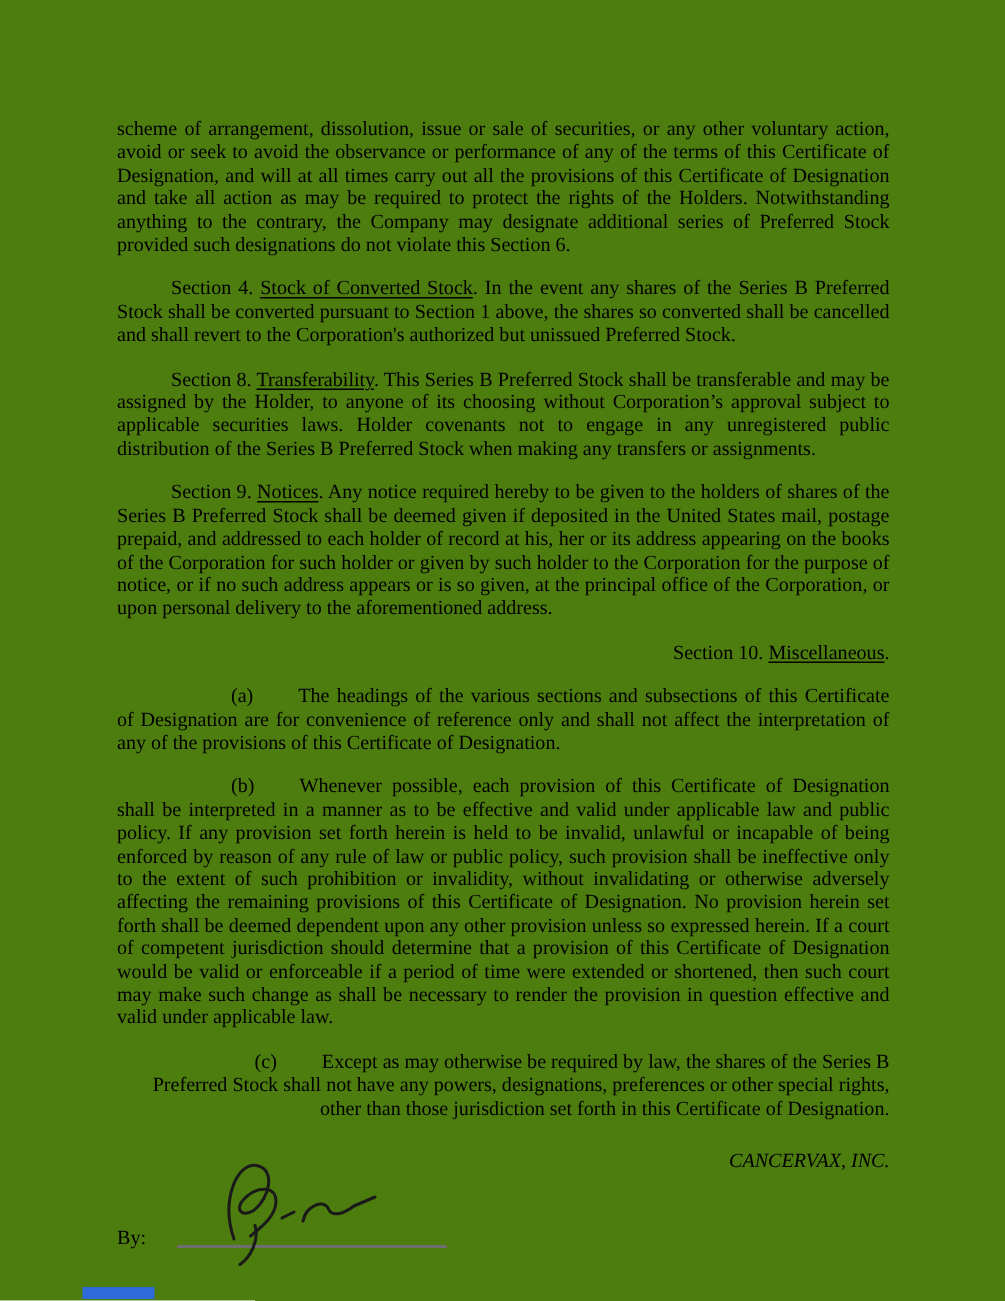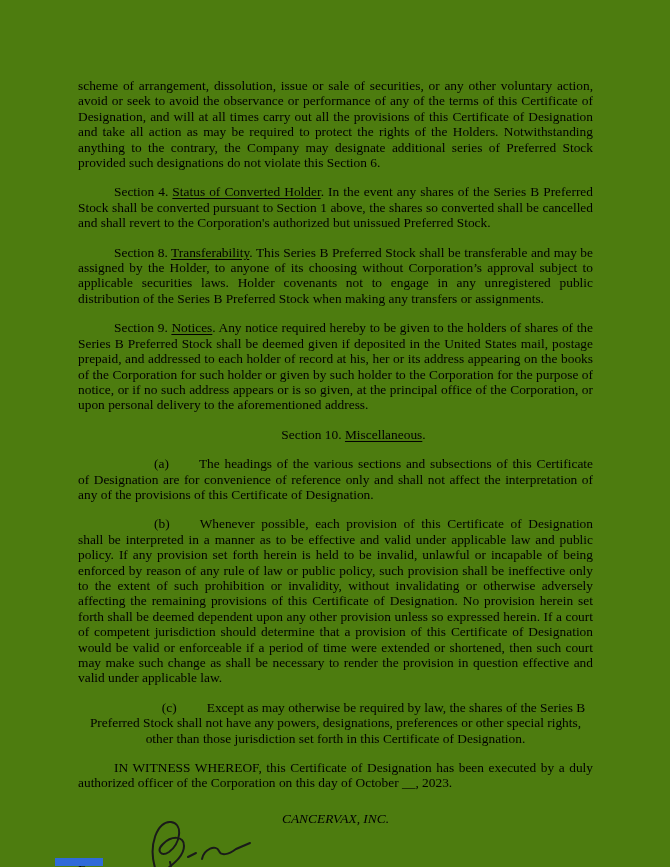--- a/index.html
+++ b/index.html
@@ -15,21 +15,21 @@
     overflow: hidden;
     font-family: "Liberation Serif", "DejaVu Serif", serif;
     font-size: 13.4px;
     line-height: 15.4px;
     color: #000000;
     box-sizing: border-box;
     padding: 78px 77px 0 78px;
   }
   .para {
     margin: 0 0 14px 0;
-    text-align: center;
+    text-align: right;
   }
   .justify {
     text-align: justify;
     text-justify: inter-word;
   }
   .indent {
     text-indent: 36px;
   }
   .sub {
     text-indent: 76px;
@@ -77,35 +77,34 @@
     height: 8px;
   }
 </style>
 </head>
 <body>
 
 <div class="page">
 
   <p class="para justify">scheme of arrangement, dissolution, issue or sale of securities, or any other voluntary action, avoid or seek to avoid the observance or performance of any of the terms of this Certificate of Designation, and will at all times carry out all the provisions of this Certificate of Designation and take all action as may be required to protect the rights of the Holders. Notwithstanding anything to the contrary, the Company may designate additional series of Preferred Stock provided such designations do not violate this Section 6.</p>
 
-  <p class="para justify indent"><span>Section 4.</span> <u>Status of Converted Holder</u><span>.  In the event any shares of the Series B Preferred Stock shall be converted pursuant to Section 1 above, the shares so converted shall be cancelled and shall revert to the Corporation's authorized but unissued Preferred Stock.</span></p>
+  <p class="para justify indent"><span>Section 4.</span> <u>Stock of Converted Stock</u><span>.  In the event any shares of the Series B Preferred Stock shall be converted pursuant to Section 1 above, the shares so converted shall be cancelled and shall revert to the Corporation's authorized but unissued Preferred Stock.</span></p>
 
   <p class="para justify indent"><span>Section 8.</span> <u>Transferability</u><span>.  This Series B Preferred Stock shall be transferable and may be assigned by the Holder, to anyone of its choosing without Corporation’s approval subject to applicable securities laws. Holder covenants not to engage in any unregistered public distribution of the Series B Preferred Stock when making any transfers or assignments.</span></p>
 
   <p class="para justify indent"><span>Section 9.</span> <u>Notices</u><span>.  Any notice required hereby to be given to the holders of shares of the Series B Preferred Stock shall be deemed given if deposited in the United States mail, postage prepaid, and addressed to each holder of record at his, her or its address appearing on the books of the Corporation for such holder or given by such holder to the Corporation for the purpose of notice, or if no such address appears or is so given, at the principal office of the Corporation, or upon personal delivery to the aforementioned address.</span></p>
 
   <p class="para indent"><span>Section 10.</span> <u>Miscellaneous</u><span>.</span></p>
 
   <p class="para justify sub"><span>(a)</span><span class="tabgap"></span><span>The headings of the various sections and subsections of this Certificate of Designation are for convenience of reference only and shall not affect the interpretation of any of the provisions of this Certificate of Designation.</span></p>
 
   <p class="para justify sub"><span>(b)</span><span class="tabgap"></span><span>Whenever possible, each provision of this Certificate of Designation shall be interpreted in a manner as to be effective and valid under applicable law and public policy.  If any provision set forth herein is held to be invalid, unlawful or incapable of being enforced by reason of any rule of law or public policy, such provision shall be ineffective only to the extent of such prohibition or invalidity, without invalidating or otherwise adversely affecting the remaining provisions of this Certificate of Designation. No provision herein set forth shall be deemed dependent upon any other provision unless so expressed herein. If a court of competent jurisdiction should determine that a provision of this Certificate of Designation would be valid or enforceable if a period of time were extended or shortened, then such court may make such change as shall be necessary to render the provision in question effective and valid under applicable law.</span></p>
 
   <p class="para sub"><span>(c)</span><span class="tabgap"></span><span>Except as may otherwise be required by law, the shares of the Series B Preferred Stock shall not have any powers, designations, preferences or other special rights, other than those jurisdiction set forth in this Certificate of Designation.</span></p>
 
-  <p class="para justify indent">IN WITNESS WHEREOF, this Certificate of Designation has been executed by a duly authorized officer of the Corporation on this day of October __, 2023.</p>
 
   <p class="para company-line">CANCERVAX, INC.</p>
 
   <div class="sig-block">
     <div class="by-row">
       <span class="by-label">By:</span>
       <span class="sig-line">
         <svg class="sig-svg" width="150" height="78" viewBox="0 0 150 78">
           <g fill="none" stroke="#1a1a1a" stroke-width="2" stroke-linecap="round" stroke-linejoin="round">
             <path d="M30,58 C21,32 32,7 45,9 C58,11 54,31 43,39 C35,44 30,38 37,31 C45,23 58,22 58,33 C58,43 47,51 41,56"></path>

